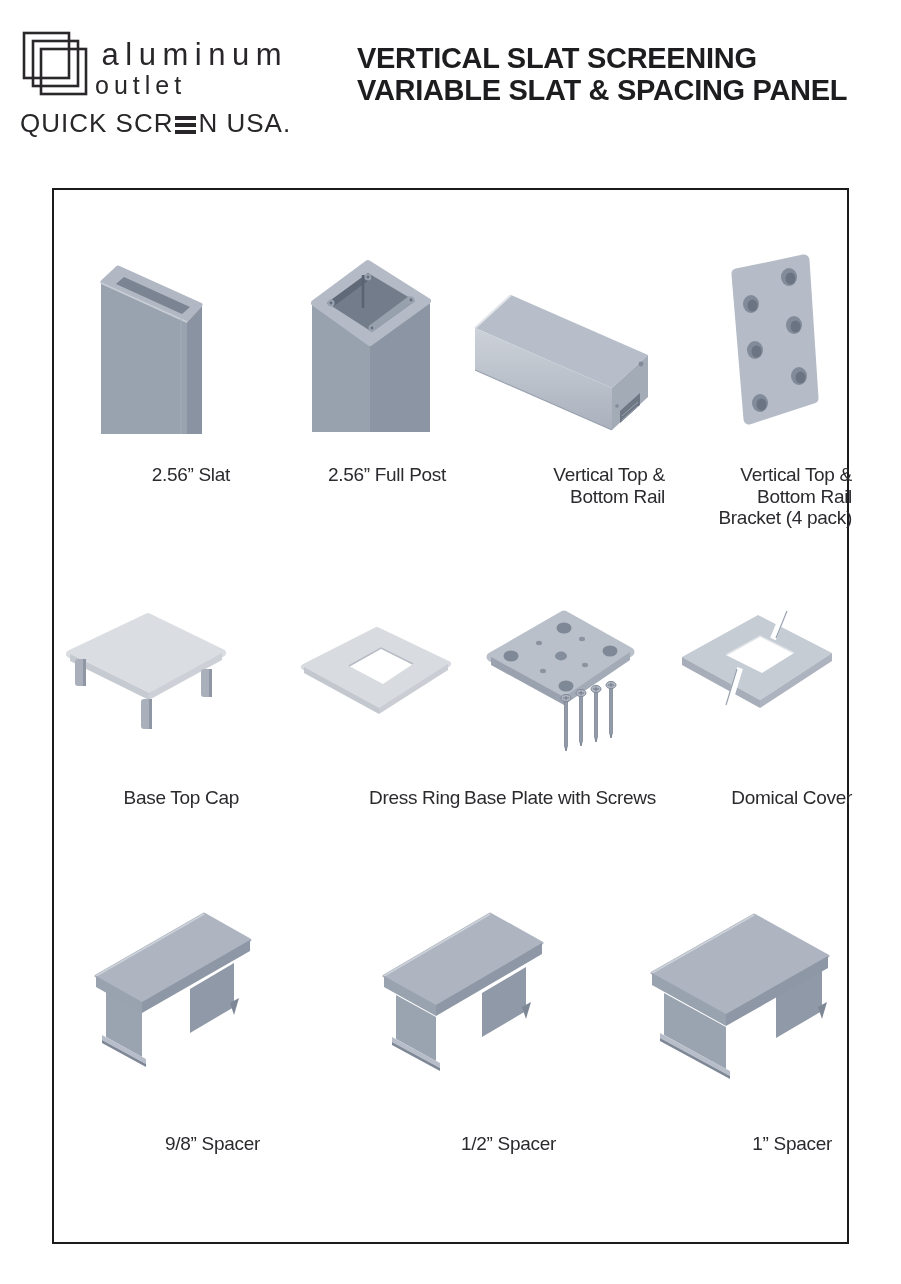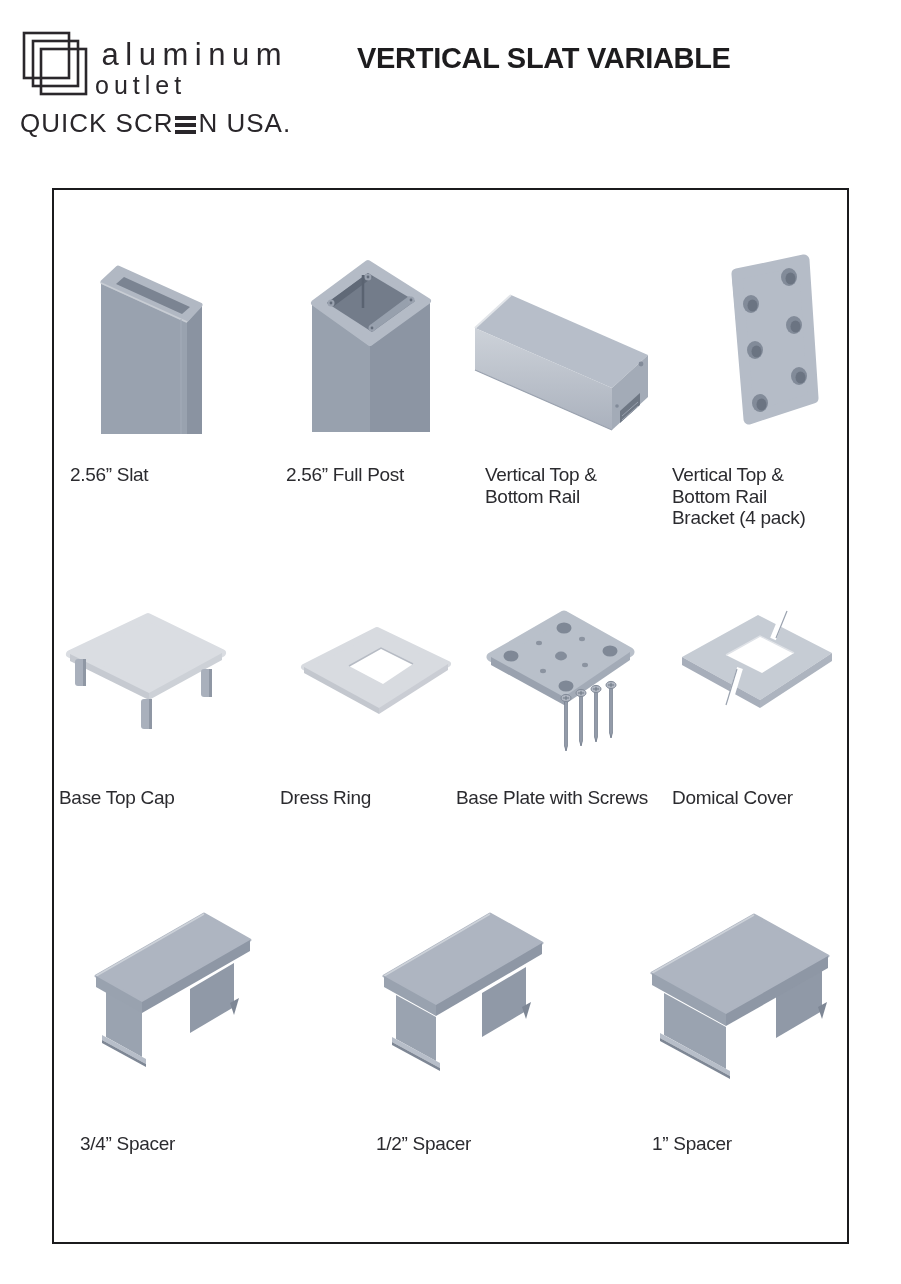--- a/index.html
+++ b/index.html
@@ -27,21 +27,21 @@
     position:absolute;left:357px;top:26px;margin:0;
     font-size:29px;line-height:32px;font-weight:700;letter-spacing:-0.3px;color:#1d1c1e;white-space:nowrap;
   }
   
   .board{
     position:absolute;left:52px;top:172px;width:797px;height:1056px;
     border:2px solid #1b1b1d;box-sizing:border-box;background:#ffffff;
   }
   .product-art{position:absolute;}
   .product-label{
-    position:absolute;text-align:left;white-space:pre-line;
+    position:absolute;text-align:right;white-space:pre-line;
     font-size:19px;line-height:21.5px;letter-spacing:-0.3px;color:#2b2b2f;
   }
   
   .bottom-strip{position:absolute;left:0;top:1279px;width:901px;height:5px;background:#c7c9cb;}
 </style>
 </head>
 <body>
 
 <div class="page">
 
@@ -56,21 +56,22 @@
     <div class="brand-sub">
       <span>QUICK SCR</span>
         <span class="ebars">
           <i></i>
           <i></i>
           <i></i>
         </span>
         <span>N USA.</span>
     </div>
     <h1 class="page-title">
-      <span style="display:block">VERTICAL SLAT VARIABLE</span>
+      <span style="display:block">VERTICAL SLAT SCREENING</span>
+      <span style="display:block">VARIABLE SLAT &amp; SPACING PANEL</span>
     </h1>
   </div>
 
   <div class="board"></div>
 
   <svg class="product-art" style="left:95px;top:243px" width="125" height="175" viewBox="0 0 125 175">
     <path d="M6,24 L92,63 L92,175 L6,175 Z" fill="#99a2af"></path>
     <path d="M92,63 L107,46 L107,175 L92,175 Z" fill="#8a93a1"></path>
     <path d="M8,23 L23,9 L105,46 L91,61 Z" fill="#b1b8c3" stroke="#b1b8c3" stroke-width="5" stroke-linejoin="round"></path>
     <path d="M21,25 L29,18 L95,48 L87,55 Z" fill="#7b8492"></path>
@@ -256,18 +257,18 @@
 Bottom Rail</div>
   <div class="product-label" style="left:672px;top:448px;width:180px">Vertical Top &amp;
 Bottom Rail
 Bracket (4 pack)</div>
 
   <div class="product-label" style="left:59px;top:771px;width:180px">Base Top Cap</div>
   <div class="product-label" style="left:280px;top:771px;width:180px">Dress Ring</div>
   <div class="product-label" style="left:456px;top:771px;width:200px">Base Plate with Screws</div>
   <div class="product-label" style="left:672px;top:771px;width:180px">Domical Cover</div>
 
-  <div class="product-label" style="left:80px;top:1117px;width:180px">3/4” Spacer</div>
+  <div class="product-label" style="left:80px;top:1117px;width:180px">9/8” Spacer</div>
   <div class="product-label" style="left:376px;top:1117px;width:180px">1/2” Spacer</div>
   <div class="product-label" style="left:652px;top:1117px;width:180px">1” Spacer</div>
 
   <div class="bottom-strip"></div>
 </div>
 
 </body></html>

